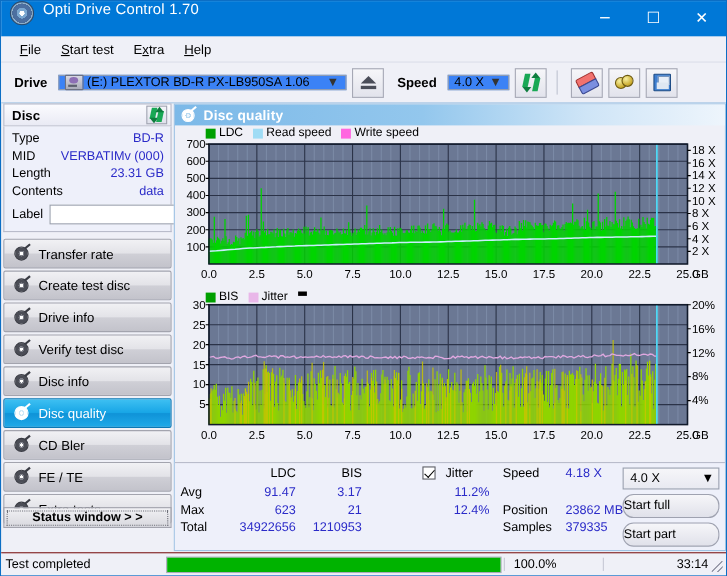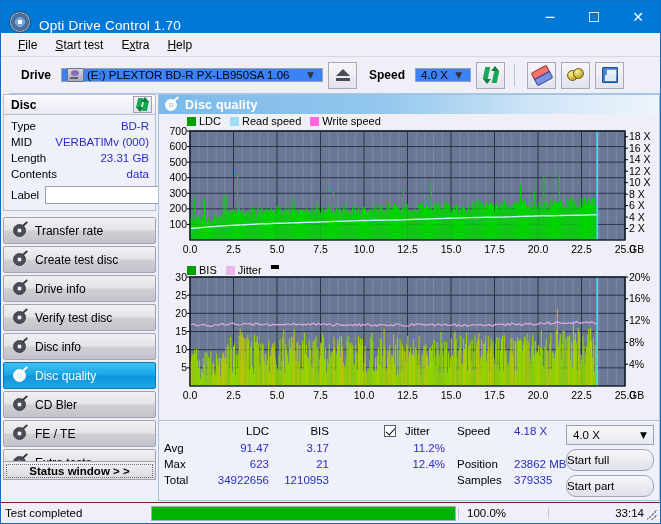--- a/index.html
+++ b/index.html
@@ -16,21 +16,21 @@
     background: #eff0f7;
     border: 1px solid #0c6ec4;
     overflow: hidden;
   }
 
   
   #titlebar {
     height: 32px;
     background: #0078d7;
     display: flex;
-    align-items: flex-end;
+    align-items: flex-start;
     position: relative;
   }
   #titlebar .appicon {
     width: 22px; height: 22px;
     margin-left: 8px; margin-right: 8px;
     position: relative;
     flex: none;
   }
   .disc-glyph {
     width: 100%; height: 100%;
@@ -71,21 +71,20 @@
   .menuitem u { text-decoration: underline; }
 
   
   #toolbar {
     height: 37px;
     background: #eff0f7;
     display: flex; align-items: center;
     padding: 0 6px;
     border-bottom: 1px solid #a9c7e4;
     gap: 0;
-    margin-left: 8px;
   }
   .tb-label { font-size: 12px; font-weight: bold; color: #000; margin: 0 10px 0 6px; }
   .tb-label.speed { margin-left: 12px; }
   .combo {
     height: 14px;
     background: #3b82f6;
     border: 1px solid #9aa0ae;
     display: flex; align-items: center;
     font-size: 11.5px; color: #000;
     position: relative;

